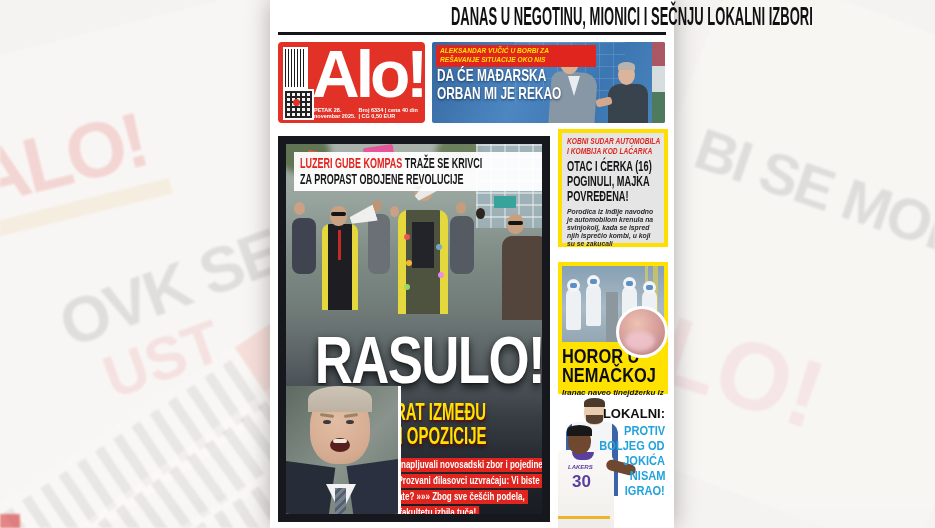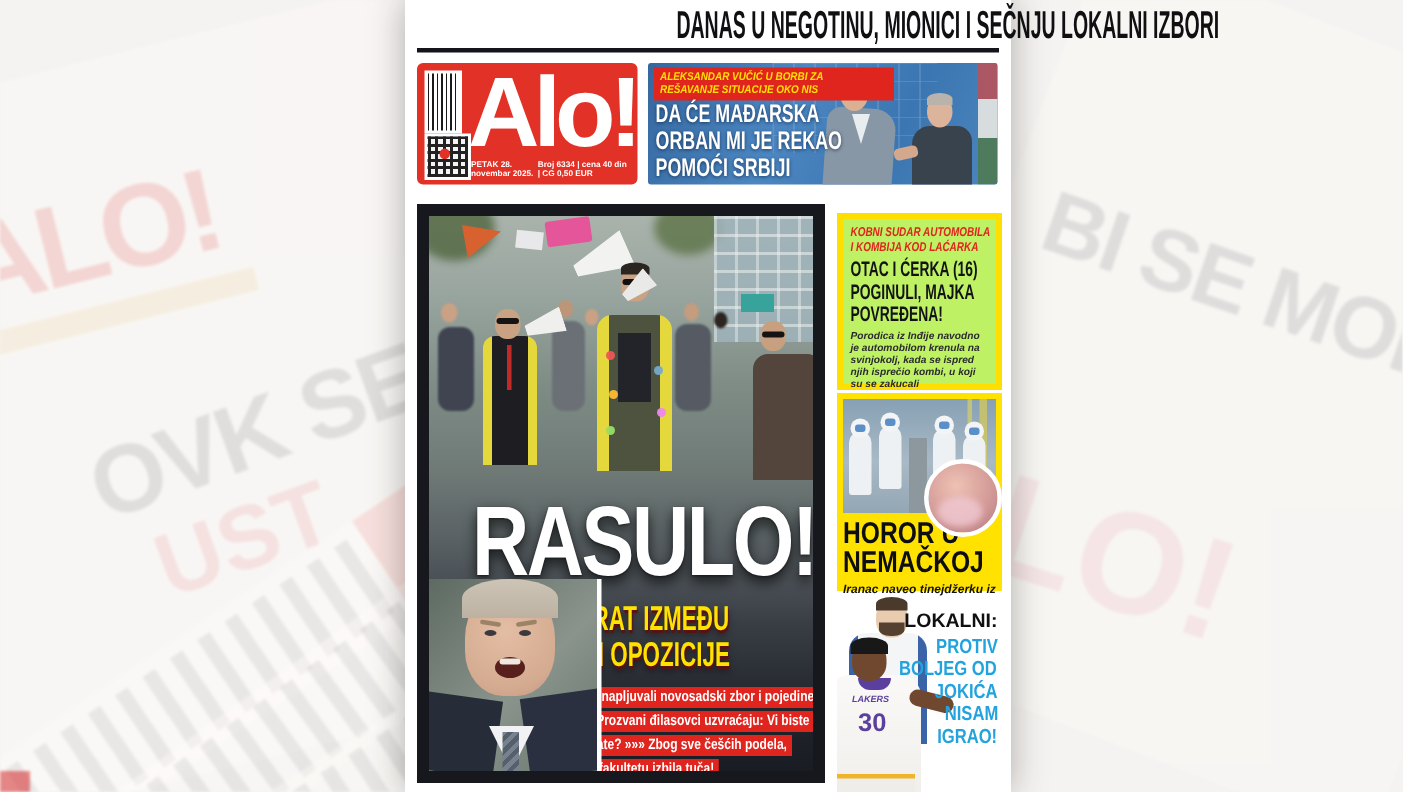--- a/index.html
+++ b/index.html
@@ -127,21 +127,21 @@
   .d-brow{position:absolute;width:14px;height:3px;background:#9a8468;border-radius:2px;}
   .d-eye{position:absolute;width:8px;height:4px;background:#3a3a3e;border-radius:50%;}
   .d-mouth{position:absolute;left:44px;top:52px;width:20px;height:14px;border-radius:50%;background:#57201c;}
   .d-teeth{position:absolute;left:47px;top:53px;width:14px;height:4px;border-radius:2px;background:#efe8df;}
   .d-suitL{position:absolute;left:-6px;bottom:-2px;width:52px;height:52px;background:#262c38;transform:rotate(8deg);}
   .d-suitR{position:absolute;right:-8px;bottom:-2px;width:56px;height:54px;background:#2a3040;transform:rotate(-8deg);}
   .d-shirt{position:absolute;left:40px;bottom:0;width:30px;height:30px;background:#f2f2f4;clip-path:polygon(0 0,100% 0,50% 100%);}
   .d-tie{position:absolute;left:49px;bottom:0;width:11px;height:26px;
      background:repeating-linear-gradient(-45deg,#76828f 0 3px,#55606c 3px 6px);}
   
-  .crash{position:absolute;left:288px;top:142px;width:110px;height:118px;background:#bef264;
+  .crash{position:absolute;left:288px;top:129px;width:110px;height:118px;background:#e5e5e5;
      border:4px solid #ffdf00;box-sizing:border-box;padding:4px 5px;}
   .crash-k{color:#e0241e;font-style:italic;font-weight:800;font-size:8.5px;line-height:9.5px;}
   .crash-h{color:#131316;font-weight:800;font-size:14px;line-height:15px;margin-top:3px;}
   .crash-d{color:#2a2a2e;font-style:italic;font-weight:600;font-size:6.8px;line-height:8px;margin-top:4px;}
   .germany{position:absolute;left:288px;top:262px;width:110px;height:132px;background:#ffe200;
      box-sizing:border-box;padding:4px;}
   .forensic{position:relative;width:102px;height:76px;overflow:hidden;
      background:linear-gradient(180deg,#87a0b4 0%,#a9bac6 55%,#93a6b3 100%);}
   .fz{position:absolute;filter:blur(.5px);}
   .suit{width:15px;height:42px;border-radius:7px 7px 2px 2px;background:#eef1f3;}
@@ -237,21 +237,20 @@
     <div class="fig orban-hair"></div>
     <div class="fig shake"></div>
     <div class="hu-flag"></div>
     <div class="orban-kicker">
       <div><span class="cx" style="--sx:.88">ALEKSANDAR VUČIĆ U BORBI ZA</span></div>
       <div><span class="cx" style="--sx:.88">REŠAVANJE SITUACIJE OKO NIS</span></div>
     </div>
     <div class="orban-h">
       <div><span class="cx" style="--sx:.7">DA ĆE MAĐARSKA</span></div>
       <div><span class="cx" style="--sx:.7">ORBAN MI JE REKAO</span></div>
-      <div><span class="cx" style="--sx:.7">POMOĆI SRBIJI</span></div>
     </div>
   </div>
 
   <div class="main-frame">
     <div class="protest">
       <div class="tree" style="left:-10px;top:-14px;width:54px;height:44px;"></div>
       <div class="tree" style="left:150px;top:-10px;width:46px;height:36px;background:#5d7347;"></div>
       <div class="bldg"></div>
       <div class="sign"></div>
       <div class="flago"></div>
@@ -279,20 +278,24 @@
       <div class="stk" style="left:152px;top:128px;background:#e8e;"></div>
       <div class="stk" style="left:118px;top:140px;background:#9d6;"></div>
       <div class="p2-head"></div>
       <div class="p2-hair"></div>
       <div class="p2-glass"></div>
       <div class="p2-mega2"></div>
       <div class="p3-body"></div>
       <div class="p3-head"></div>
       <div class="p3-glass"></div>
 
+      <div class="main-kicker">
+        <div><span class="cx" style="--sx:.6"><b class="red">LUZERI GUBE KOMPAS</b><b> TRAŽE SE KRIVCI</b></span></div>
+        <div><span class="cx" style="--sx:.6">ZA PROPAST OBOJENE REVOLUCIJE</span></div>
+      </div>
 
       <div class="rasulo">
         <span class="cxc" style="--sx:.8">RASULO!</span>
       </div>
 
       <div class="subhead">
         <div><span class="cxc" style="--sx:.65">NIKAD ŽEŠĆI RAT IZMEĐU</span></div>
         <div><span class="cxc" style="--sx:.65">BLOKADERA I OPOZICIJE</span></div>
       </div>
 

